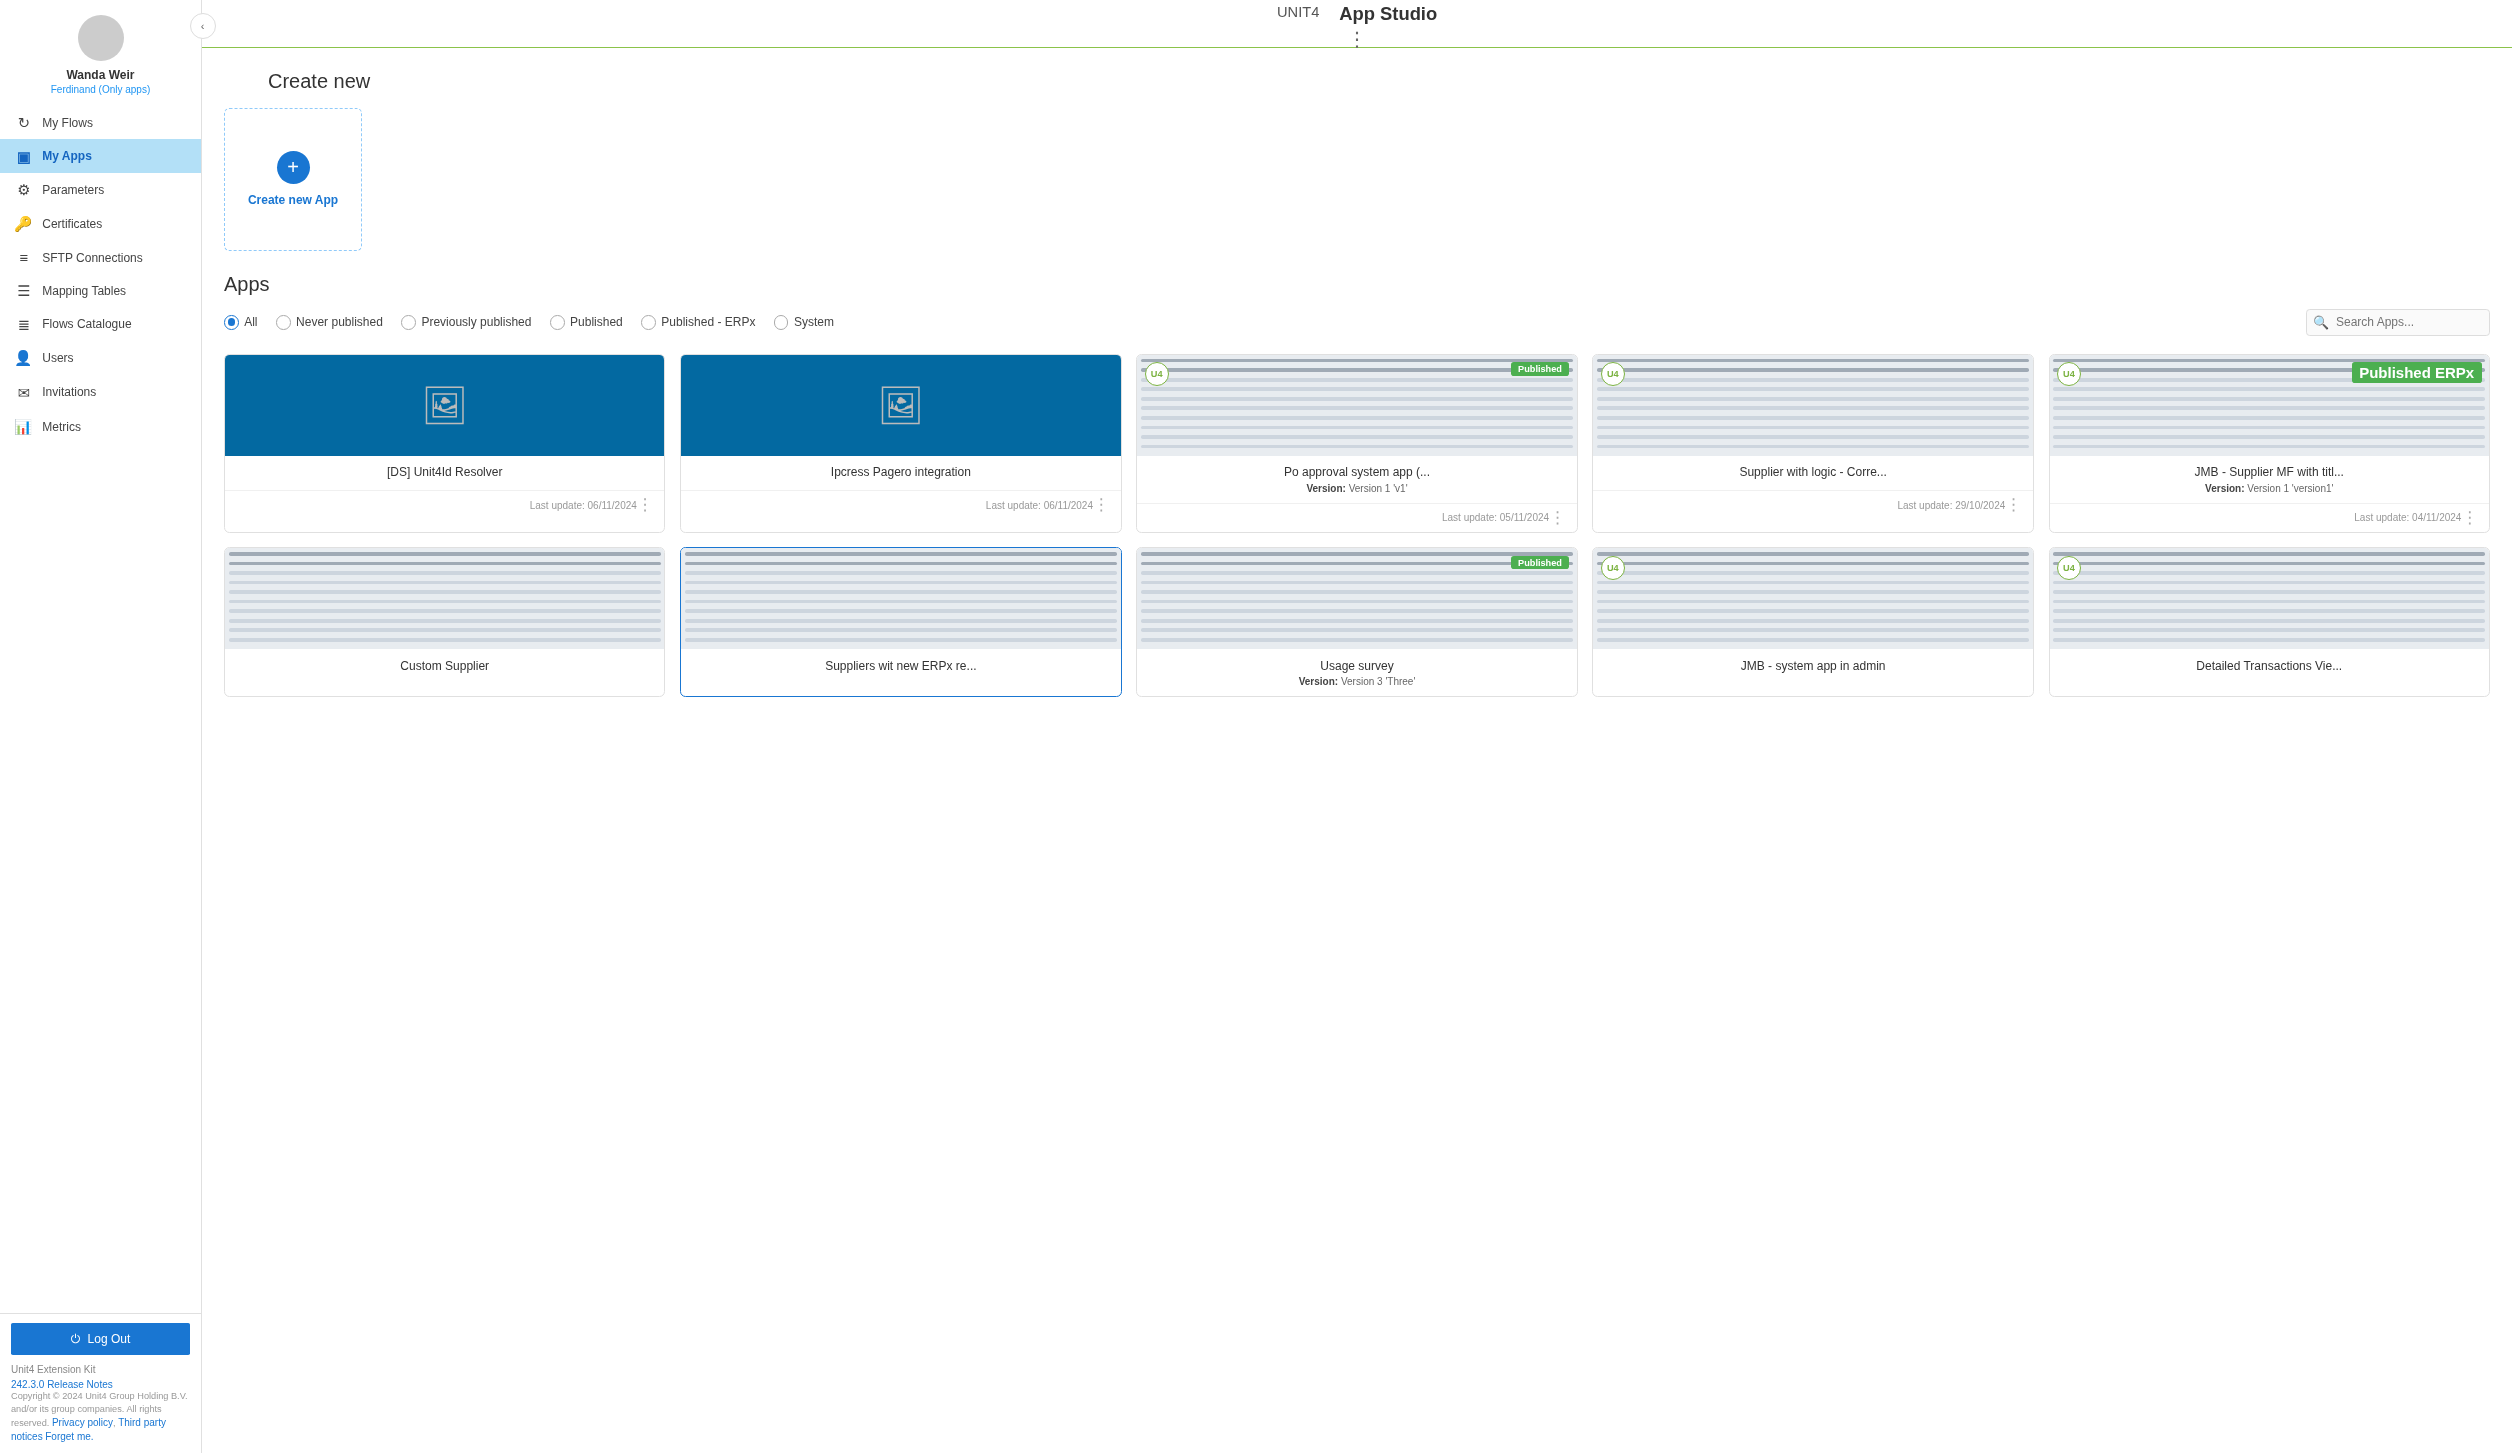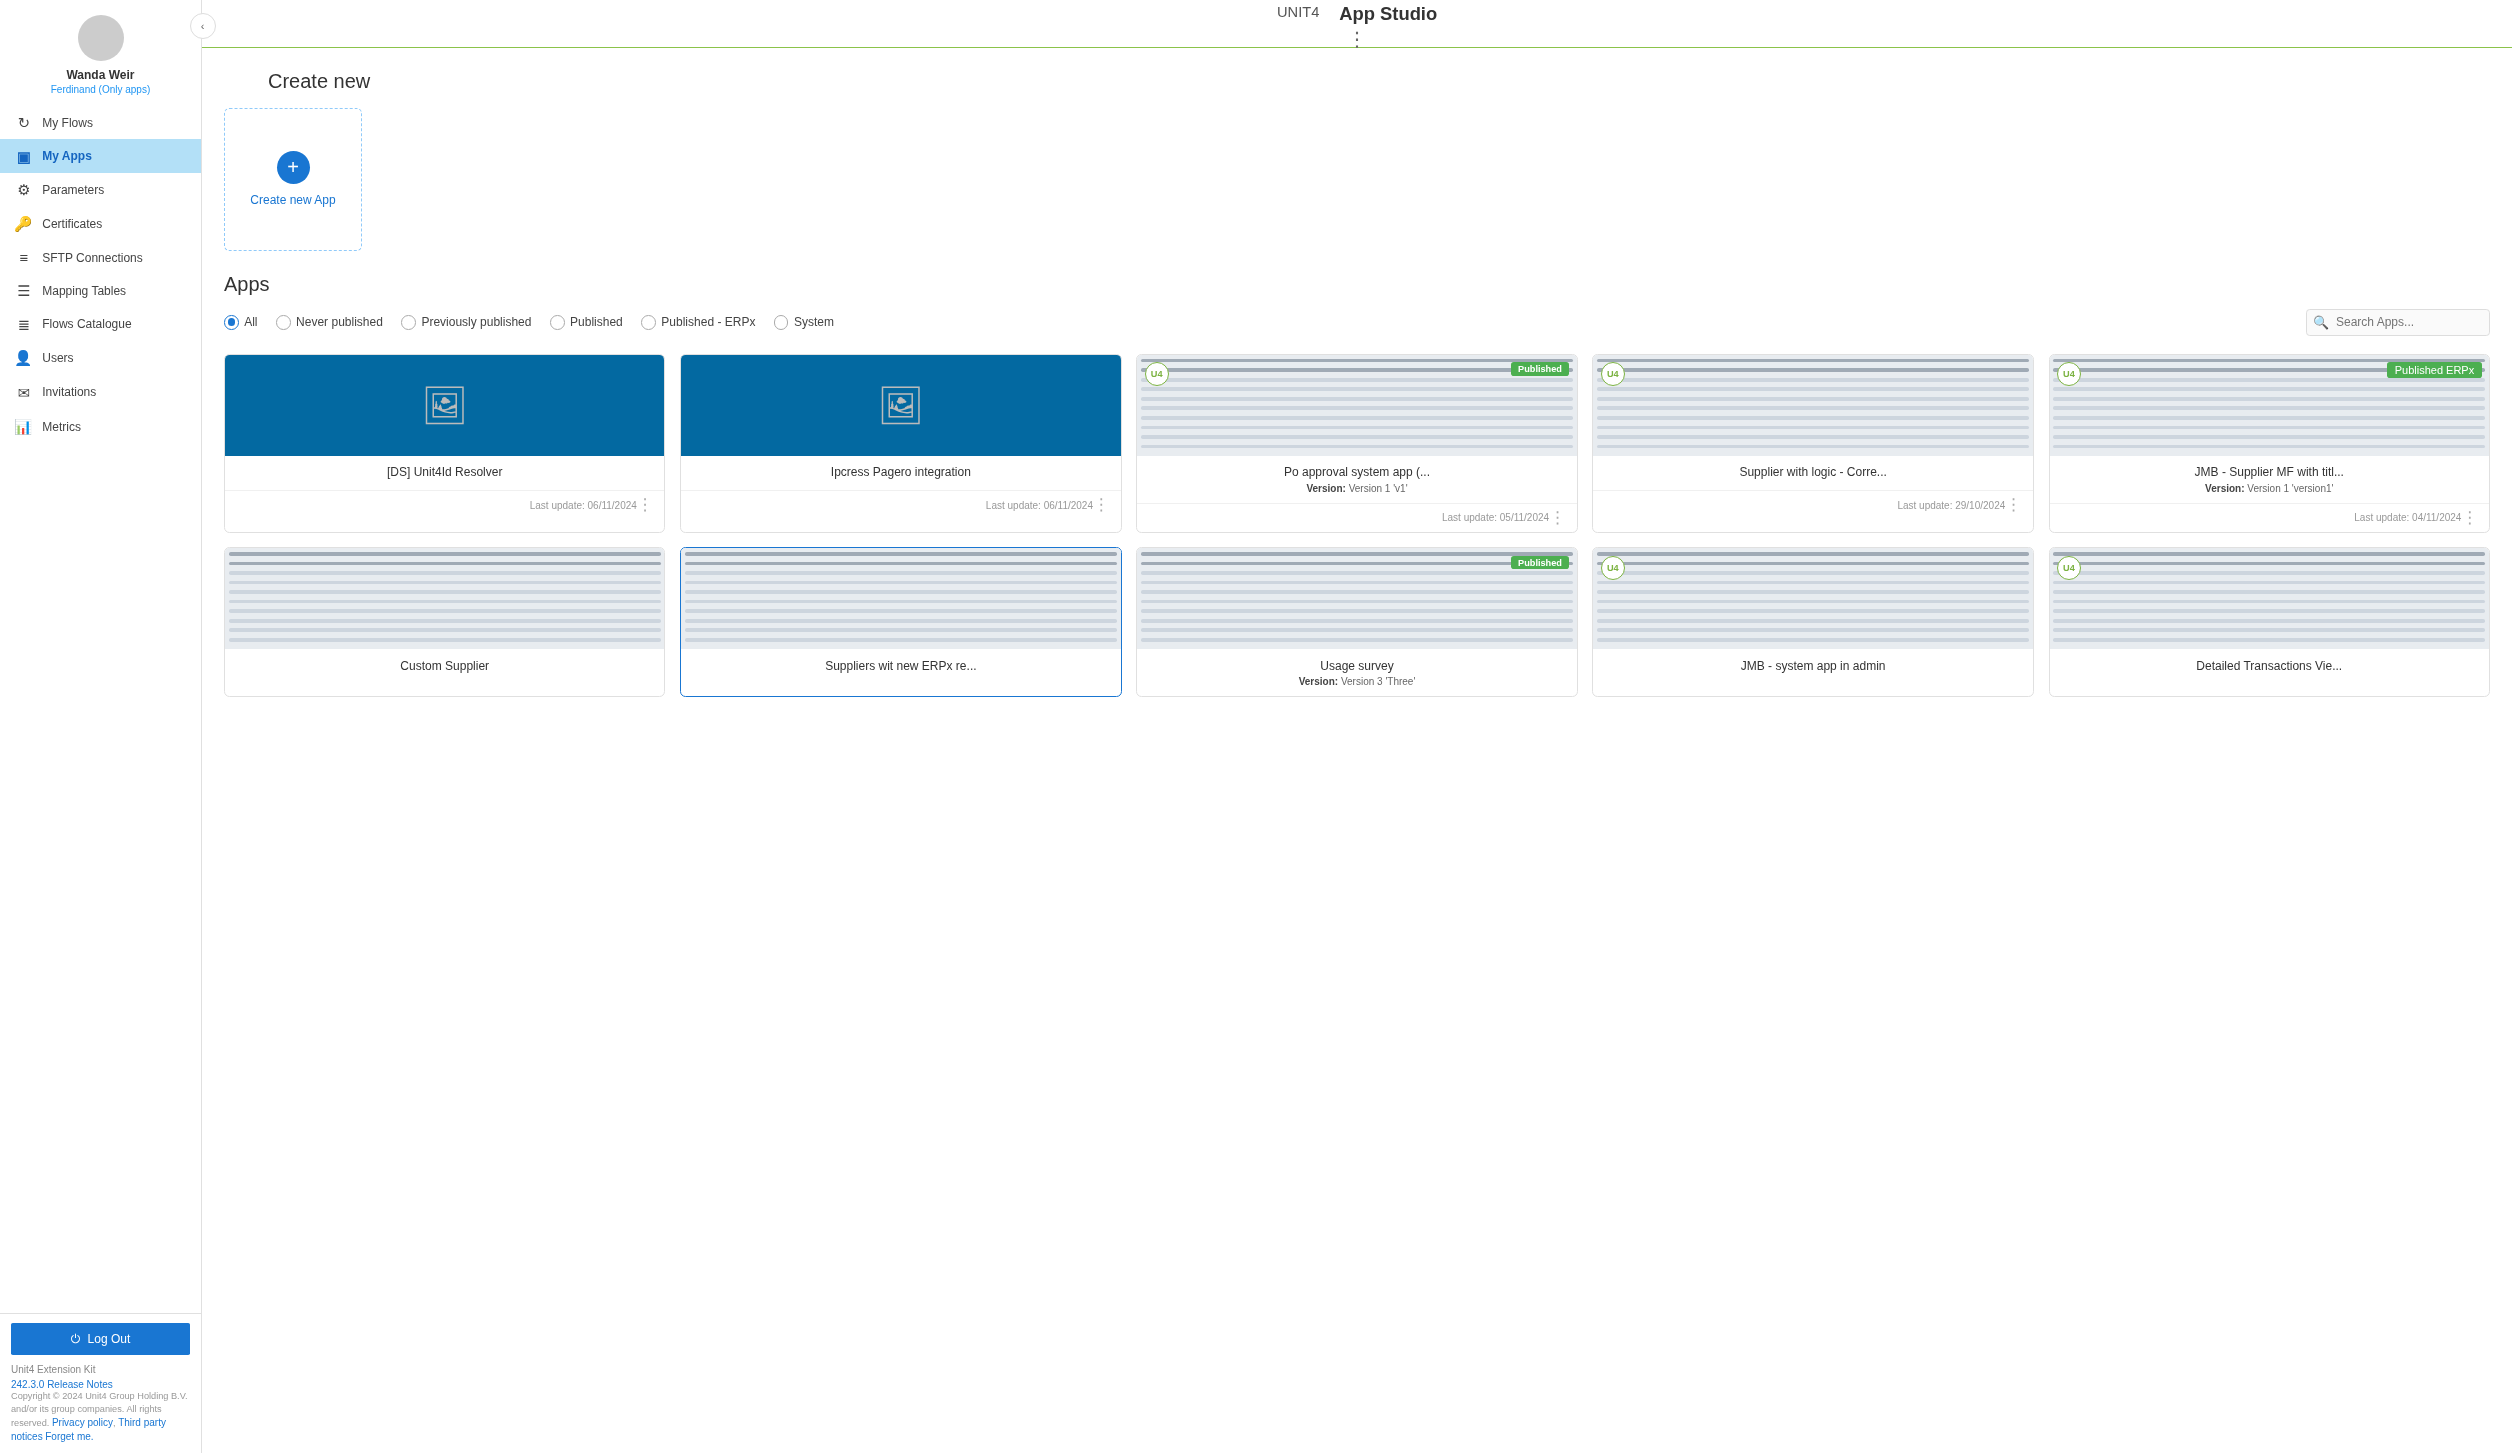--- a/index.html
+++ b/index.html
@@ -75,21 +75,21 @@
     #create-new-title { font-size: 20px; font-weight: 400; color: #333; margin-bottom: 14.7px; margin-left: 44px; }
     #create-new-card {
       width: 138px; height: 143px; border: 1.8px dashed #90caf9; border-radius: 5.5px;
       display: flex; flex-direction: column; align-items: center; justify-content: center;
       cursor: pointer; background: #fff; gap: 9.2px; transition: border-color 0.2s;
     }
     #create-plus-icon {
       width: 33px; height: 33px; background: #1976d2; border-radius: 50%;
       display: flex; align-items: center; justify-content: center; color: #fff; font-size: 20px;
     }
-    #create-label { color: #1976d2; font-size: 12px; font-weight: 400; }
+    #create-label { color: #1976d2; font-size: 12px; font-weight: 700; }
 
     
     #apps-title { font-size: 20px; font-weight: 400; color: #333; margin: 22px 0 13px; }
 
     
     #filter-bar { display: flex; align-items: center; gap: 18.4px; margin-bottom: 18.4px; flex-wrap: wrap; }
     .filter-option { display: flex; align-items: center; gap: 5.5px; cursor: pointer; font-size: 12px; color: #444; }
     .radio-circle {
       width: 14.7px; height: 14.7px; border-radius: 50%; border: 1.8px solid #aaa;
       display: flex; align-items: center; justify-content: center; flex-shrink: 0;
@@ -122,21 +122,21 @@
     }
     .thumb-line { height: 3.7px; background: #cdd5de; border-radius: 1.8px; }
     .thumb-line.dark { background: #a0aab5; }
 
     .badge-published {
       position: absolute; top: 7.4px; right: 7.4px; background: #4caf50; color: #fff;
       font-size: 9.2px; font-weight: 600; padding: 1.8px 7.4px; border-radius: 2.8px;
     }
     .badge-published-erpx {
       position: absolute; top: 7.4px; right: 7.4px; background: #4caf50; color: #fff;
-      font-size: 11px; font-weight: 400; padding: 1.8px 7.4px; border-radius: 2.8px;
+      font-size: 15px; font-weight: 700; padding: 1.8px 7.4px; border-radius: 2.8px;
     }
     .u4-badge {
       position: absolute; top: 7.4px; left: 7.4px; width: 24px; height: 24px;
       border-radius: 50%; border: 1.8px solid #7cb342; display: flex; align-items: center; justify-content: center;
       background: #fff; font-size: 9.2px; font-weight: 700; color: #7cb342;
     }
 
     .app-card-body { padding: 9.2px 11px 7.4px; text-align: center; }
     .app-card-name { font-size: 12px; font-weight: 500; color: #333; margin-bottom: 3.7px; white-space: nowrap; overflow: hidden; text-overflow: ellipsis; }
     .app-card-version { font-size: 10px; color: #666; margin-bottom: 1.8px; }

